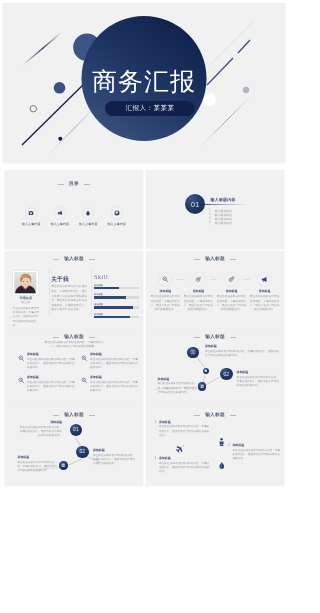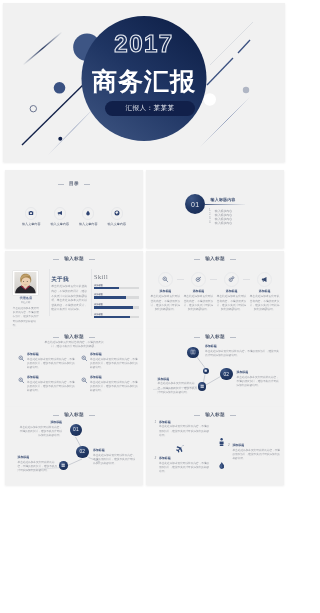--- a/index.html
+++ b/index.html
@@ -5,21 +5,21 @@
 *{margin:0;padding:0;box-sizing:border-box}
 html,body{width:290px;height:613px;background:#fff;font-family:"Liberation Sans",sans-serif;overflow:hidden}
 .page{position:relative;width:290px;height:613px;background:#fff}
 .slide{position:absolute;background:#f1f1f1;overflow:hidden;box-shadow:0 1px 2px rgba(0,0,0,0.08)}
 #hero{left:3px;top:3px;width:282px;height:159px}
 .g{width:138px;height:78px}
 svg{display:block}
 
 .hero-year{position:absolute;left:0;right:0;top:27px;text-align:center;font-size:24px;font-weight:700;letter-spacing:1.5px;
  color:transparent;-webkit-text-stroke:1.1px #e6eaf1}
-.hero-title{position:absolute;left:0;right:0;top:62px;text-align:center;font-size:25px;font-weight:700;color:#fff;letter-spacing:1px}
+.hero-title{position:absolute;left:0;right:0;top:62px;text-align:center;font-size:25px;font-weight:400;color:#fff;letter-spacing:1px}
 .hero-banner{position:absolute;left:102px;top:98px;width:90px;height:15px;border-radius:8px;background:#11204a;
  display:flex;align-items:center;justify-content:center}
 .hero-banner span{font-size:6.6px;color:#eceff5;letter-spacing:.4px}
 
 .stitle{position:absolute;left:0;right:0;top:6.4px;display:flex;align-items:center;justify-content:center;gap:5.2px}
 .stitle .dash{width:6px;height:0.7px;background:#b7bcc6}
 .stitle .t{font-size:4.7px;color:#5a6478;font-weight:700;letter-spacing:.2px;white-space:nowrap;line-height:1}
 .sub{position:absolute;font-size:2.9px;color:#92959d;line-height:1.6;text-align:center}
 .body-txt{font-size:2.6px;color:#93969e;line-height:1.62}
 
@@ -147,21 +147,20 @@
    <line x1="45" y1="152" x2="92" y2="104" stroke="url(#ln2)" stroke-width="1"></line>
    <circle cx="84" cy="44.2" r="13.8" fill="#3d5584"></circle>
    <circle cx="141" cy="75.5" r="62.5" fill="url(#hg)"></circle>
    <circle cx="206.8" cy="96.5" r="6.2" fill="#fff"></circle>
    <line x1="207" y1="62" x2="250" y2="19" stroke="#d6d9de" stroke-width="0.8"></line>
    <line x1="204" y1="82" x2="230" y2="55" stroke="#3b5180" stroke-width="1.3"></line>
    <line x1="235" y1="50" x2="247" y2="37" stroke="#3b5180" stroke-width="1.3"></line>
    <circle cx="243" cy="87" r="3.2" fill="#b0b6c4"></circle>
    <line x1="197" y1="144" x2="247" y2="94" stroke="url(#ln2)" stroke-width="1"></line>
   </svg>
-  <div class="hero-year">2017</div>
   <div class="hero-title">商务汇报</div>
   <div class="hero-banner">
         <span>汇报人：某某某</span>
       </div>
  </div>
 
  <div class="slide g" id="s1">
   <div class="stitle">
     <span class="dash"></span>
     <span class="t">目录</span>

